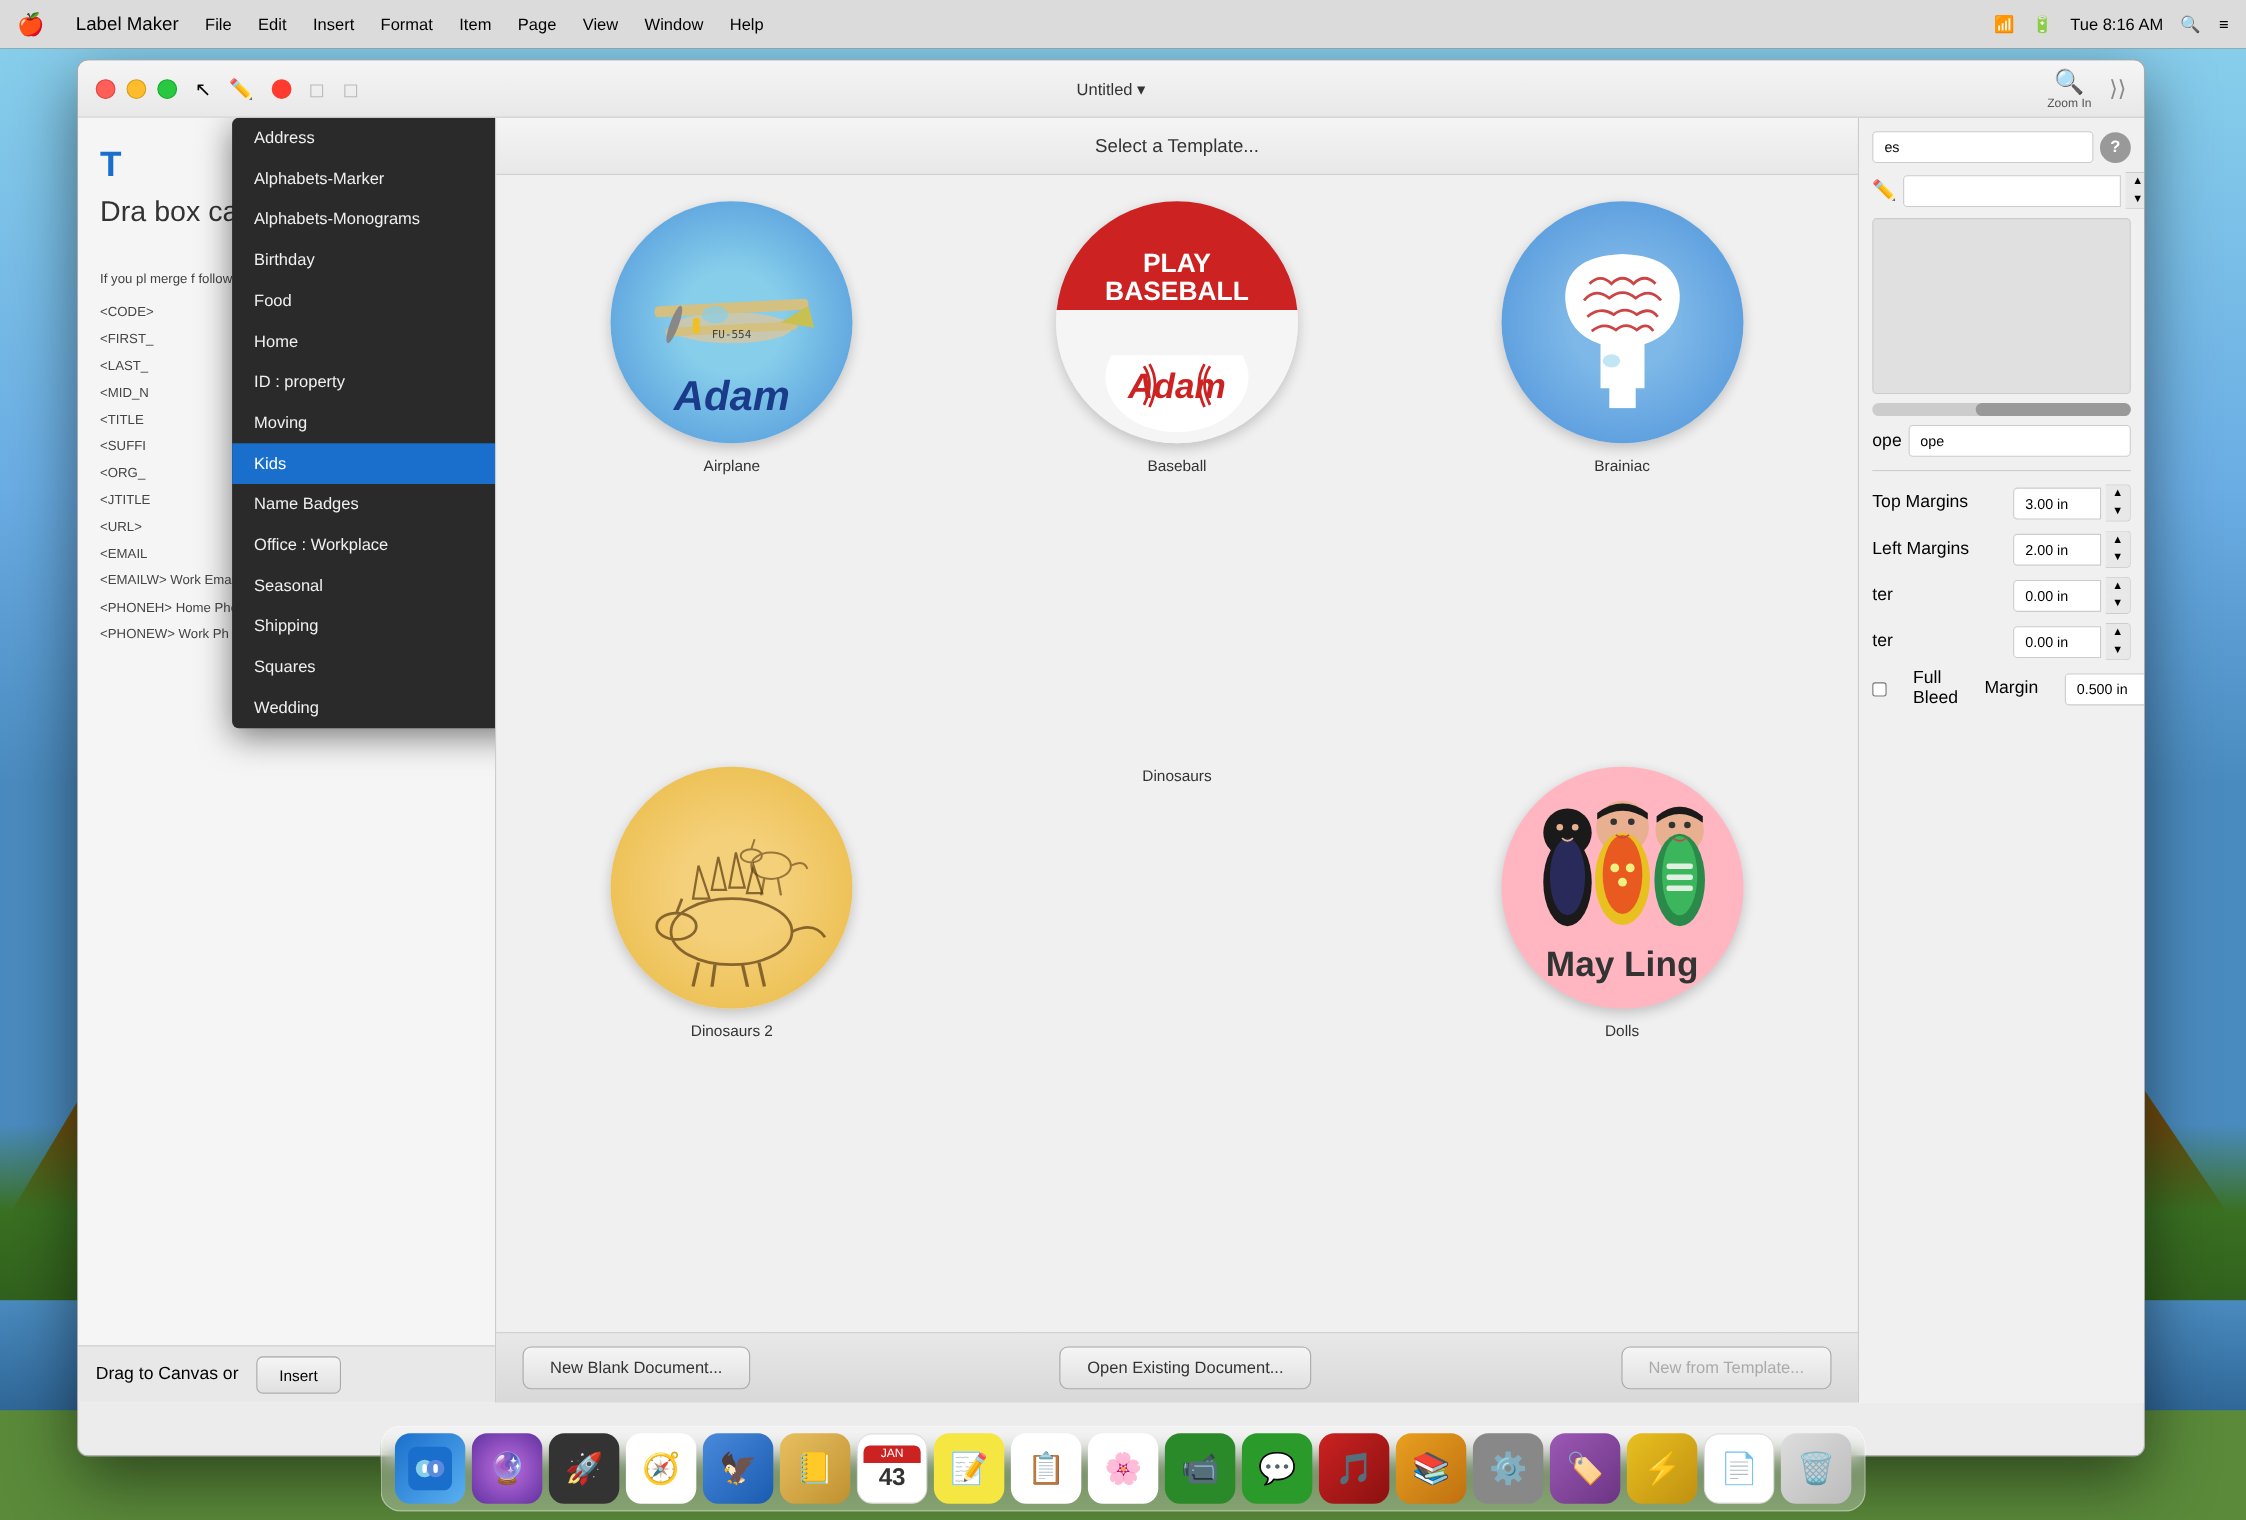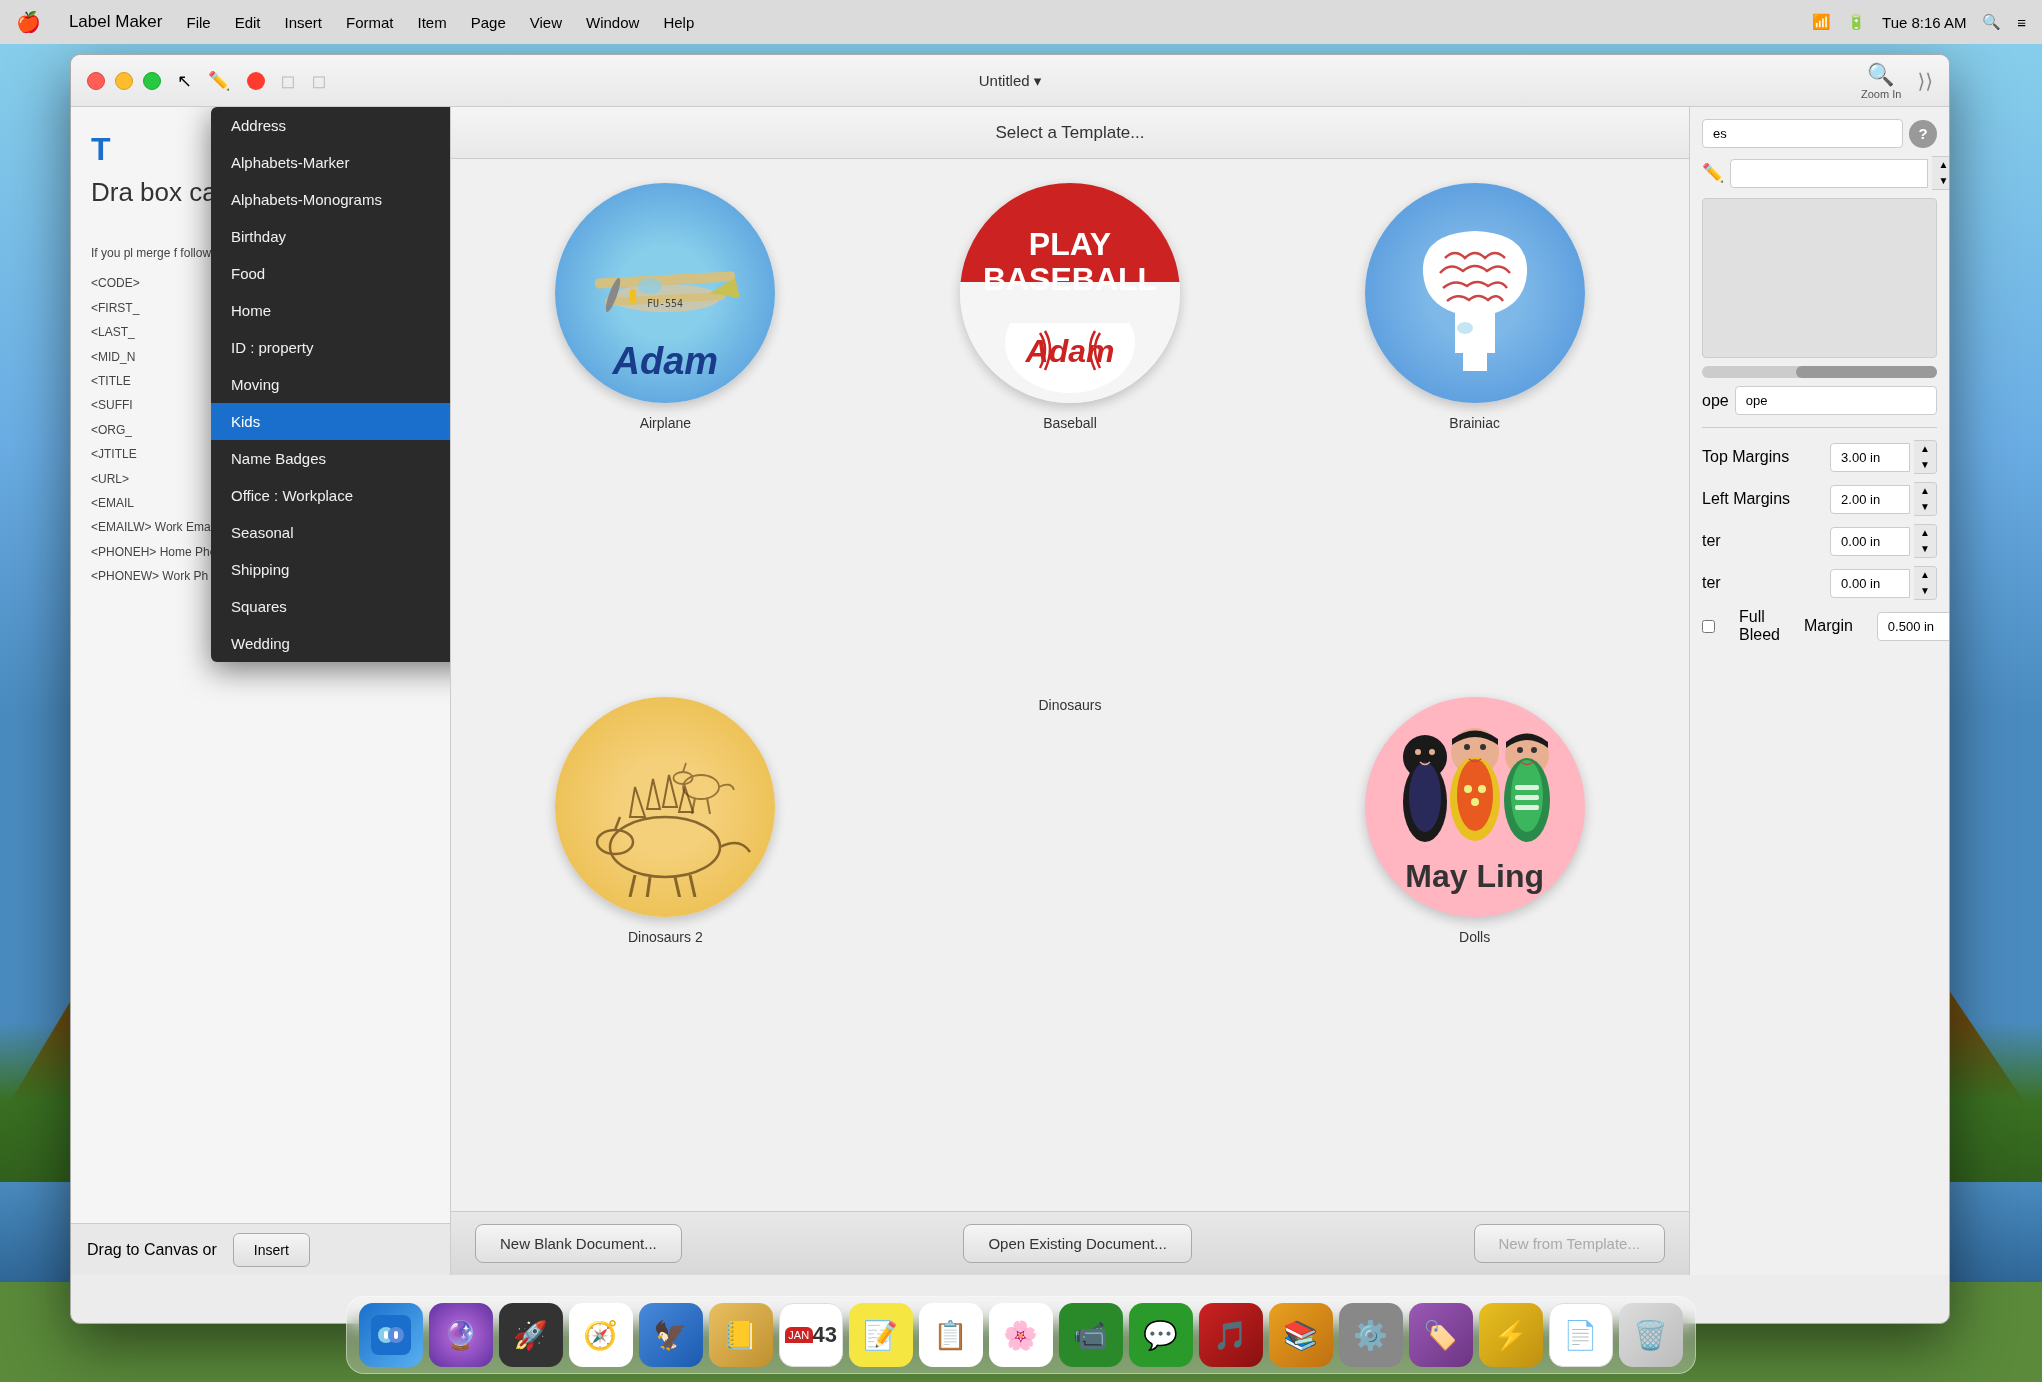--- a/index.html
+++ b/index.html
@@ -385,21 +385,21 @@
       cursor: pointer;
       transition: transform 0.1s;
     }
 
     .baseball-text {
       position: absolute;
       top: 20%;
       left: 50%;
       transform: translateX(-50%);
       color: white;
-      font-size: 32px;
+      font-size: 24px;
       font-weight: 900;
       text-align: center;
       line-height: 1.1;
       z-index: 2;
     }
 
     .baseball-name {
       position: absolute;
       bottom: 15%;
       left: 50%;
@@ -879,21 +879,21 @@
 
   <div class="dock-icon" style="background:linear-gradient(135deg,#4a8adc,#1a5ab0);">
     <span style="font-size:28px;">🦅</span>
   </div>
 
   <div class="dock-icon" style="background:linear-gradient(135deg,#e8c060,#c09030);">
     <span style="font-size:28px;">📒</span>
   </div>
 
   <div class="dock-icon" style="background:white;border:1px solid #ddd;">
-    <div style="display:flex;flex-direction:row;align-items:center;width:52px;">
+    <div style="display:flex;flex-direction:column;align-items:center;width:52px;">
       <div style="background:#cc2222;width:100%;text-align:center;color:white;font-size:11px;border-radius:6px 6px 0 0;padding:2px;">JAN</div>
       <div style="font-size:22px;font-weight:700;color:#333;">43</div>
     </div>
   </div>
 
   <div class="dock-icon" style="background:#f5e642;">
     <span style="font-size:28px;">📝</span>
   </div>
 
   <div class="dock-icon" style="background:white;">

